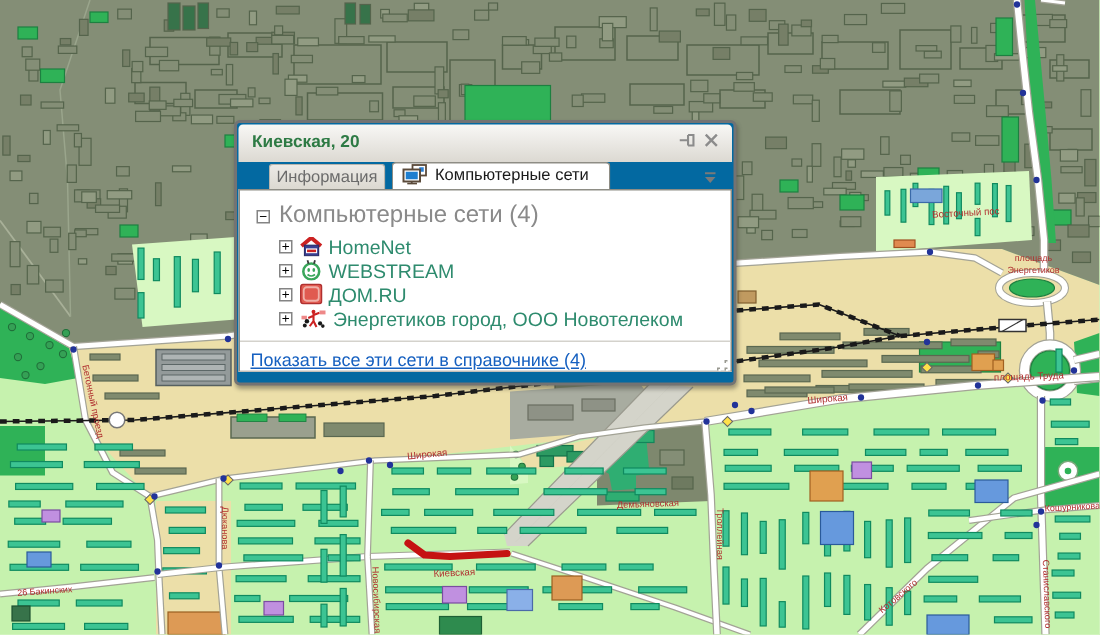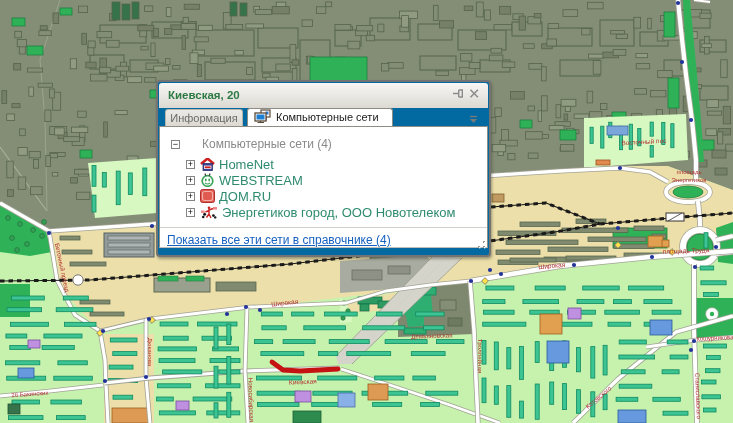--- a/index.html
+++ b/index.html
@@ -3,36 +3,36 @@
 *{margin:0;padding:0;box-sizing:border-box}
 body{font-family:"Liberation Sans",sans-serif;width:733px;height:423px;overflow:hidden}
 #wrap{position:relative;width:733px;height:423px;background:#c6f2ae}
 .popup{position:absolute;left:156px;top:80px;width:335px;height:177px;
   background:#0369a1;border:2px solid #737373;border-radius:4px;
   box-shadow:1px 2px 3px rgba(60,60,50,.45)}
 .ptitle{position:absolute;left:1px;top:1px;right:1px;height:25px;border-radius:3px 3px 0 0;
   background:linear-gradient(#f8f7f5,#e7e5e0 60%,#dcd9d2);
   font-size:11.5px;font-weight:bold;color:#2d7a44;line-height:25px;padding-left:9px}
 .pbtns{position:absolute;right:9px;top:6px;line-height:0}
-.ptabs{position:absolute;left:0;top:26px;right:1px;height:18px}
+.ptabs{position:absolute;left:14px;top:26px;right:1px;height:18px}
 .tab1{position:absolute;left:7px;top:1px;width:78px;height:17px;background:linear-gradient(#ececе8,#dddad2);
   background:linear-gradient(#eceae6,#dcd9d1);border:1px solid #b8b5ac;border-bottom:none;
   border-radius:3px 3px 0 0;font-size:11px;color:#6b6b6b;text-align:center;line-height:16px}
 .tab2{position:absolute;left:89px;top:0px;width:146px;height:19px;background:#fff;
   border:1px solid #8e8d85;border-bottom:none;border-radius:3px 3px 0 0;
   font-size:11px;color:#1a1a1a;line-height:17px;padding-left:6px;display:flex;}
 .tabscroll{position:absolute;right:10px;top:4px}
 .pbody{position:absolute;left:1px;top:44px;right:1px;height:122px;background:#fff;
   border:1px solid #8e8d85;border-bottom:1px solid #c0beb8}
 .trow{position:absolute;left:11px;height:16px;display:flex;align-items:center;white-space:nowrap}
 .t0{top:9px}.t1{top:29px}.t2{top:45px}.t3{top:61px}.t4{top:77px}
 .pm{display:inline-block;width:9px;height:9px;border:1px solid #848484;background:#fff;
   font-size:9px;line-height:7px;text-align:center;color:#000;margin-right:3px}
 .pm2{margin-left:15px}
-.gray{color:#8a8a8a;font-size:12px;margin-left:19px}
+.gray{color:#8a8a8a;font-size:16px;margin-left:3px}
 .nicon{display:inline-block;margin:0 4px 0 2px;line-height:0}
 .net{color:#2e8b6e;font-size:13px}
 .sep{position:absolute;left:0;right:0;top:100px;border-top:1px solid #d4d2cc}
 .plink{position:absolute;left:7px;top:106px;font-size:12px}
 .plink a{color:#1660c0;text-decoration:underline}
 .pfoot{position:absolute;right:3px;bottom:2px}
 </style></head>
 <body>
 <div id="wrap">
     <svg width="733" height="423" viewBox="0 0 733 423" style="position:absolute;left:0;top:0">

